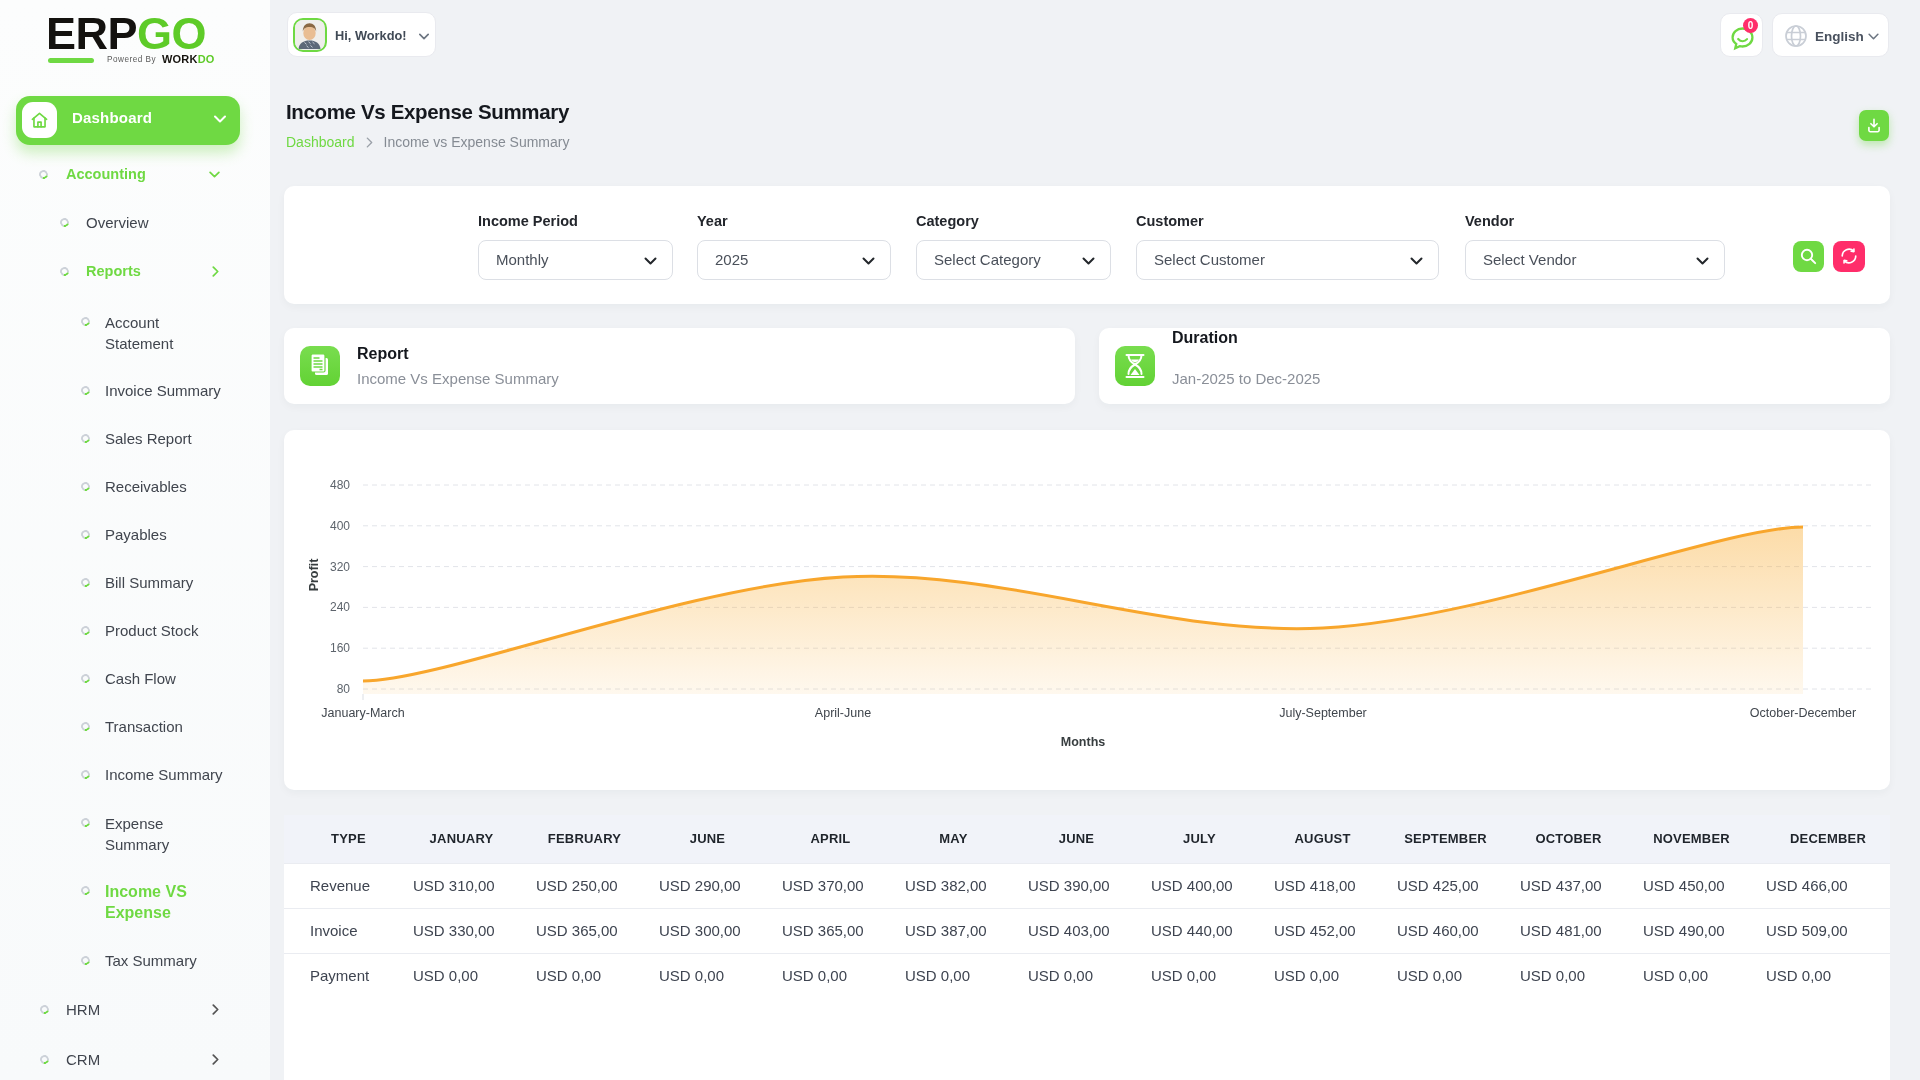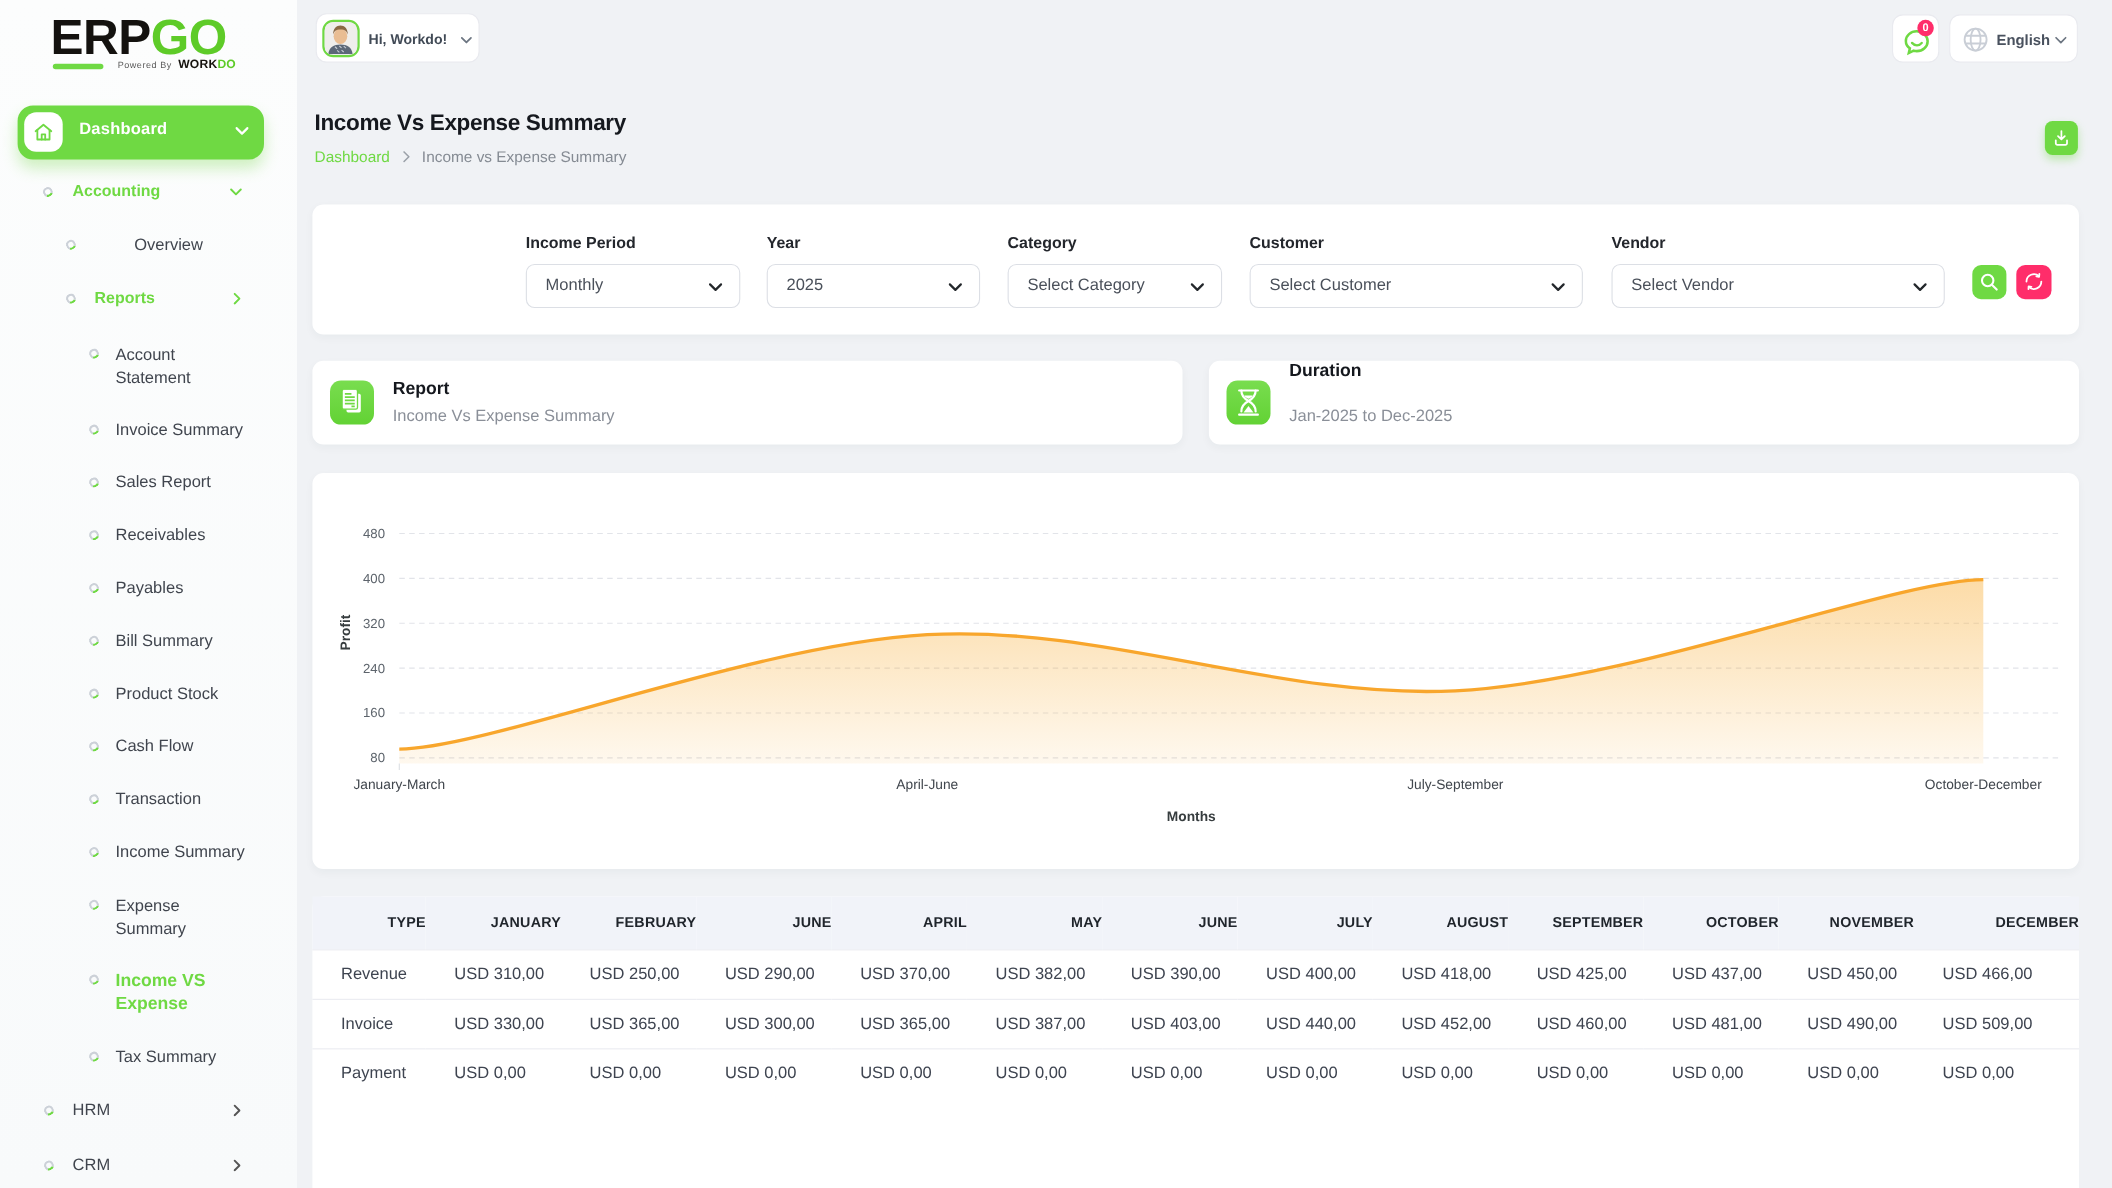--- a/index.html
+++ b/index.html
@@ -24,21 +24,21 @@
 .crumb .g { color:#6fd943; }
 .flabel { position:absolute; font-size:14.5px; font-weight:bold; color:#23262c; }
 .fsel { position:absolute; height:40px; background:#fff; border:1px solid #dcdfe5; border-radius:8px; font-size:15px; color:#4a505a; line-height:38px; padding-left:17px; }
 .fsel svg { position:absolute; right:15px; top:16px; }
 .icosq { position:absolute; width:40px; height:40px; border-radius:10px; background:linear-gradient(180deg,#79dd4f,#62d234); }
 .ctitle { position:absolute; font-size:16px; font-weight:bold; color:#14171d; }
 .csub { position:absolute; font-size:15px; color:#8a8f98; }
 
 #tblcard { position:absolute; left:284px; top:815px; width:1606px; height:280px; background:#fff; border-radius:10px 10px 0 0; }
 table.rep { border-collapse:collapse; table-layout:fixed; width:1606px; }
-table.rep th { background:#f1f3f9; font-size:13px; font-weight:bold; color:#1f242b; text-align:right; height:48px; padding:0 0 0 26px; letter-spacing:.2px; }
+table.rep th { background:#f1f3f9; font-size:13px; font-weight:bold; color:#1f242b; text-align:center; height:48px; padding:0 0 0 26px; letter-spacing:.2px; }
 table.rep td { font-size:15px; color:#3e4450; height:45px; padding:0 0 0 26px; border-top:1px solid #eaecf1; }
 </style>
 </head>
 <body>
 <div id="sidebar"></div>
 <div class="abs" style="left:46px;top:13px;font-size:45px;font-weight:bold;letter-spacing:-.5px;color:#14120f;line-height:42px;">ERP<span style="color:#5ecb28;">GO</span></div>
 <div class="abs" style="left:48px;top:58px;width:46px;height:5px;border-radius:3px;background:#6fd943;"></div>
 <div class="abs" style="left:107px;top:55px;font-size:8.2px;color:#5a5a5a;letter-spacing:.5px;">Powered By</div>
 <div class="abs" style="left:162px;top:53px;font-size:11px;font-weight:bold;color:#16130e;letter-spacing:.2px;">WORK<span style="color:#5ecb28;">DO</span></div>
 <div class="dashbtn">
@@ -53,21 +53,21 @@
   <svg class="chev" style="left:198px;top:19px;" width="12" height="8" viewBox="0 0 12 8" fill="none" stroke="#fff" stroke-width="2" stroke-linecap="round" stroke-linejoin="round">
       <path d="M1 1.5 6 6.5 11 1.5"></path>
     </svg>
 </div>
 <div class="bullet" style="left:39px;top:170px;"></div>
 <div class="mi grn" style="left:66px;top:166px;font-size:14.5px;">Accounting</div>
 <svg class="chev" style="left:209px;top:171px;" width="11" height="7" viewBox="0 0 12 8" fill="none" stroke="#6fd943" stroke-width="2" stroke-linecap="round" stroke-linejoin="round">
     <path d="M1 1.5 6 6.5 11 1.5"></path>
   </svg>
 <div class="bullet" style="left:60px;top:218px;"></div>
-<div class="mi" style="left:86px;top:214px;margin-left:36px;">Overview</div>
+<div class="mi" style="left:86px;top:214px;">Overview</div>
 <div class="bullet" style="left:60px;top:267px;"></div>
 <div class="mi grn" style="left:86px;top:263px;font-size:14.5px;">Reports</div>
 <svg class="chev" style="left:212px;top:266px;" width="7" height="11" viewBox="0 0 8 12" fill="none" stroke="#6fd943" stroke-width="2" stroke-linecap="round" stroke-linejoin="round">
     <path d="M1.5 1 6.5 6 1.5 11"></path>
   </svg>
 <div class="bullet" style="left:81px;top:317px;"></div>
 <div class="mi" style="left:105px;top:312px;line-height:21px;">Account<br>Statement</div>
 <div class="bullet" style="left:81px;top:386px;"></div>
 <div class="mi" style="left:105px;top:382px;">Invoice Summary</div>
 <div class="bullet" style="left:81px;top:434px;"></div>
@@ -156,21 +156,21 @@
     </svg></div>
 <div class="flabel" style="left:916px;top:213px;">Category</div>
 <div class="fsel" style="left:916px;top:240px;width:195px;">Select Category<svg width="13" height="8" viewBox="0 0 12 8" fill="none" stroke="#23272b" stroke-width="2" stroke-linecap="round" stroke-linejoin="round">
       <path d="M1 1.5 6 6.5 11 1.5"></path>
     </svg></div>
 <div class="flabel" style="left:1136px;top:213px;">Customer</div>
 <div class="fsel" style="left:1136px;top:240px;width:303px;">Select Customer<svg width="13" height="8" viewBox="0 0 12 8" fill="none" stroke="#23272b" stroke-width="2" stroke-linecap="round" stroke-linejoin="round">
       <path d="M1 1.5 6 6.5 11 1.5"></path>
     </svg></div>
 <div class="flabel" style="left:1465px;top:213px;">Vendor</div>
-<div class="fsel" style="left:1465px;top:240px;width:303px;">Select Vendor<svg width="13" height="8" viewBox="0 0 12 8" fill="none" stroke="#23272b" stroke-width="2" stroke-linecap="round" stroke-linejoin="round">
+<div class="fsel" style="left:1465px;top:240px;width:260px;">Select Vendor<svg width="13" height="8" viewBox="0 0 12 8" fill="none" stroke="#23272b" stroke-width="2" stroke-linecap="round" stroke-linejoin="round">
       <path d="M1 1.5 6 6.5 11 1.5"></path>
     </svg></div>
 <div class="abs" style="left:1793px;top:241px;width:31px;height:31px;background:#6fd943;border-radius:8px;">
   <svg style="position:absolute;left:7px;top:7px;" width="17" height="17" viewBox="0 0 17 17" fill="none" stroke="#fff" stroke-width="1.9" stroke-linecap="round">
       <circle cx="7" cy="7" r="5.2"></circle>
       <path d="M11 11l4.2 4.2"></path>
     </svg>
 </div>
 <div class="abs" style="left:1833px;top:241px;width:32px;height:31px;background:#ff2d6a;border-radius:8px;">
   <svg style="position:absolute;left:7px;top:6px;" width="18" height="18" viewBox="0 0 24 24" fill="none" stroke="#fff" stroke-width="2.2" stroke-linecap="round" stroke-linejoin="round">

